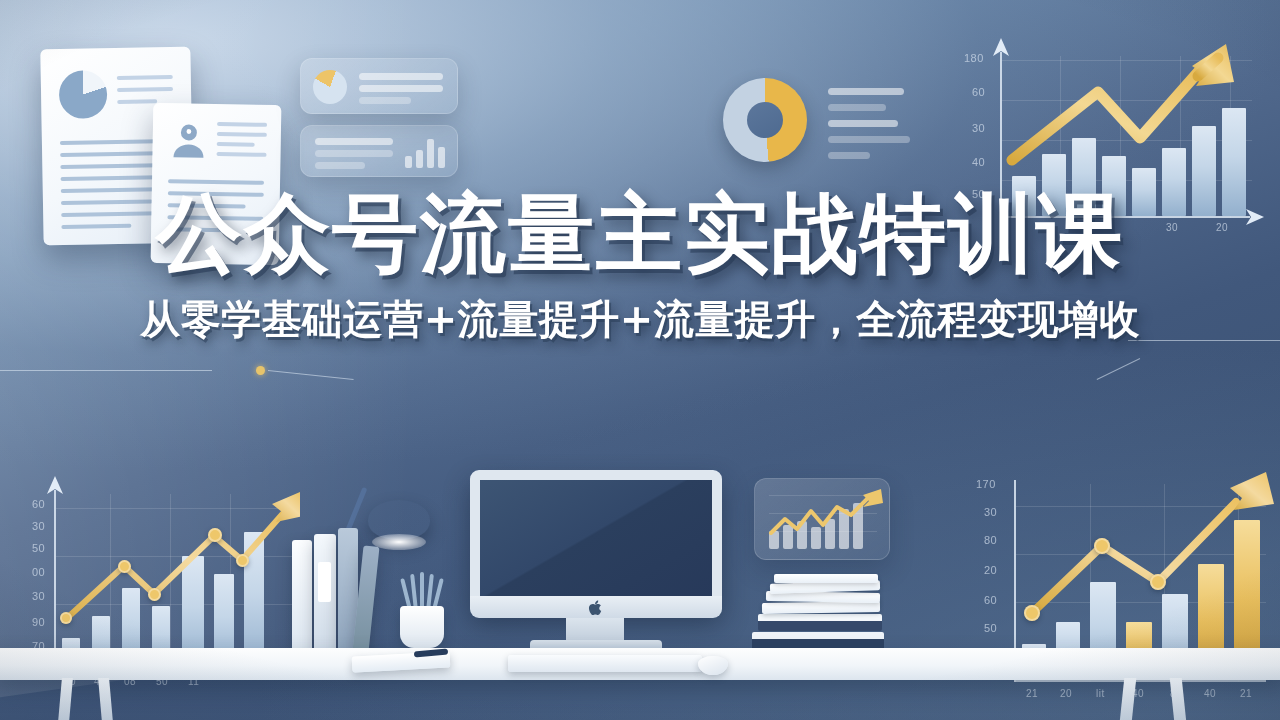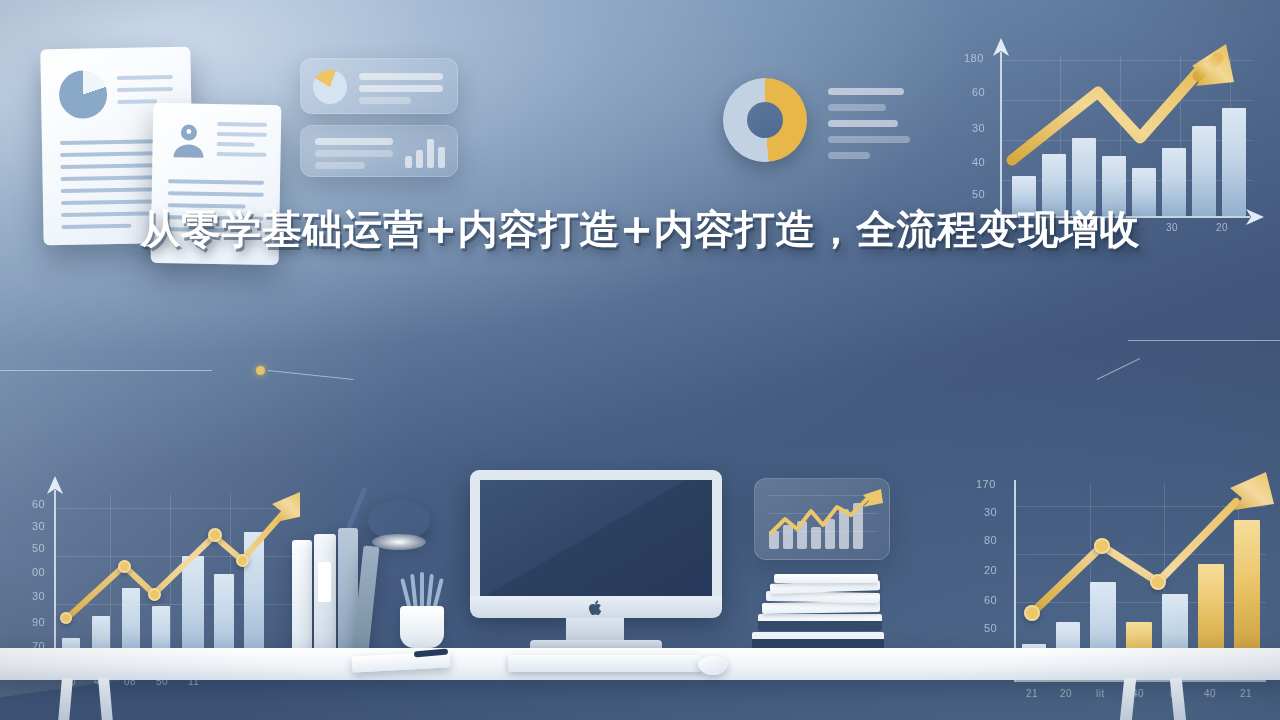--- a/index.html
+++ b/index.html
@@ -404,16 +404,17 @@
   <div class="kbd" style="left:508px;top:655px;width:194px;height:17px;"></div>
   <div class="mouse" style="left:698px;top:656px;width:30px;height:19px;"></div>
   <div class="note" style="left:352px;top:654px;width:98px;height:16px;transform:rotate(-3deg);"></div>
   <div style="position:absolute;left:414px;top:650px;width:34px;height:6px;border-radius:3px;background:#263c5c;transform:rotate(-5deg);"></div>
 
   <div class="chair" style="left:496px;top:672px;width:250px;height:56px;"></div>
 
   <div class="vignette"></div>
 
   <div class="text-wrap">
-    <div class="sub2">从零学基础运营+内容打造+内容打造，全流程变现增收</div>
+    <h1 class="title">公众号流量主实战特训课</h1>
+    <div class="sub2">从零学基础运营+流量提升+流量提升，全流程变现增收</div>
   </div>
 
 </div>
 
 </body></html>

